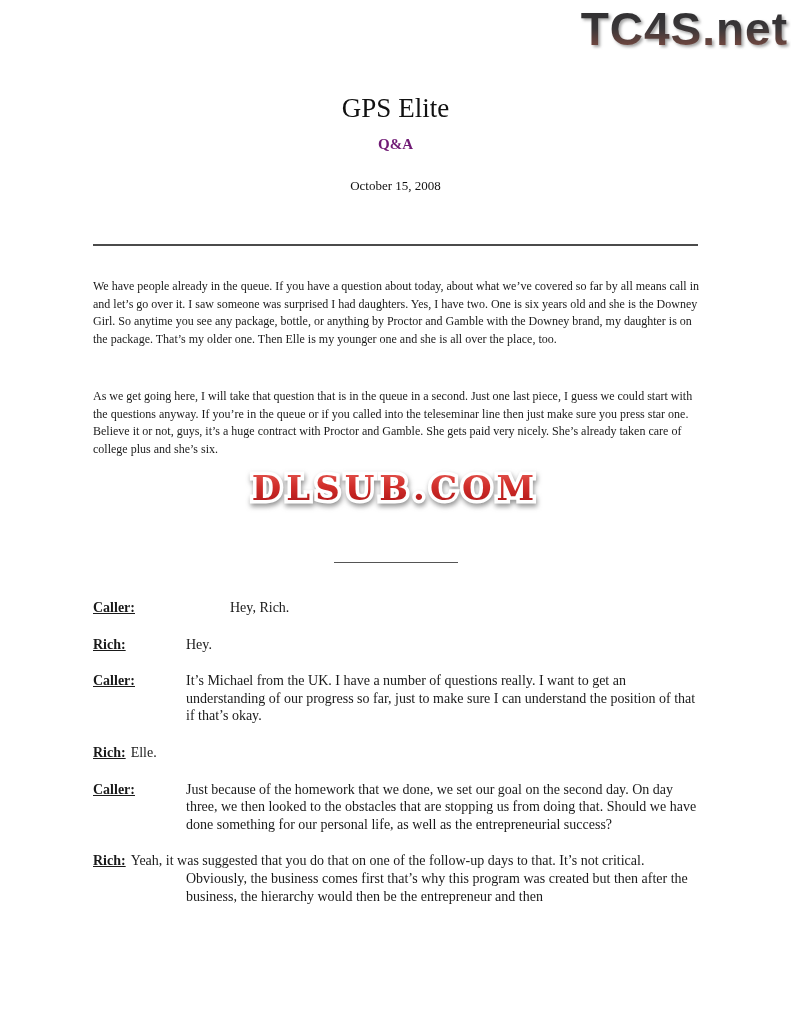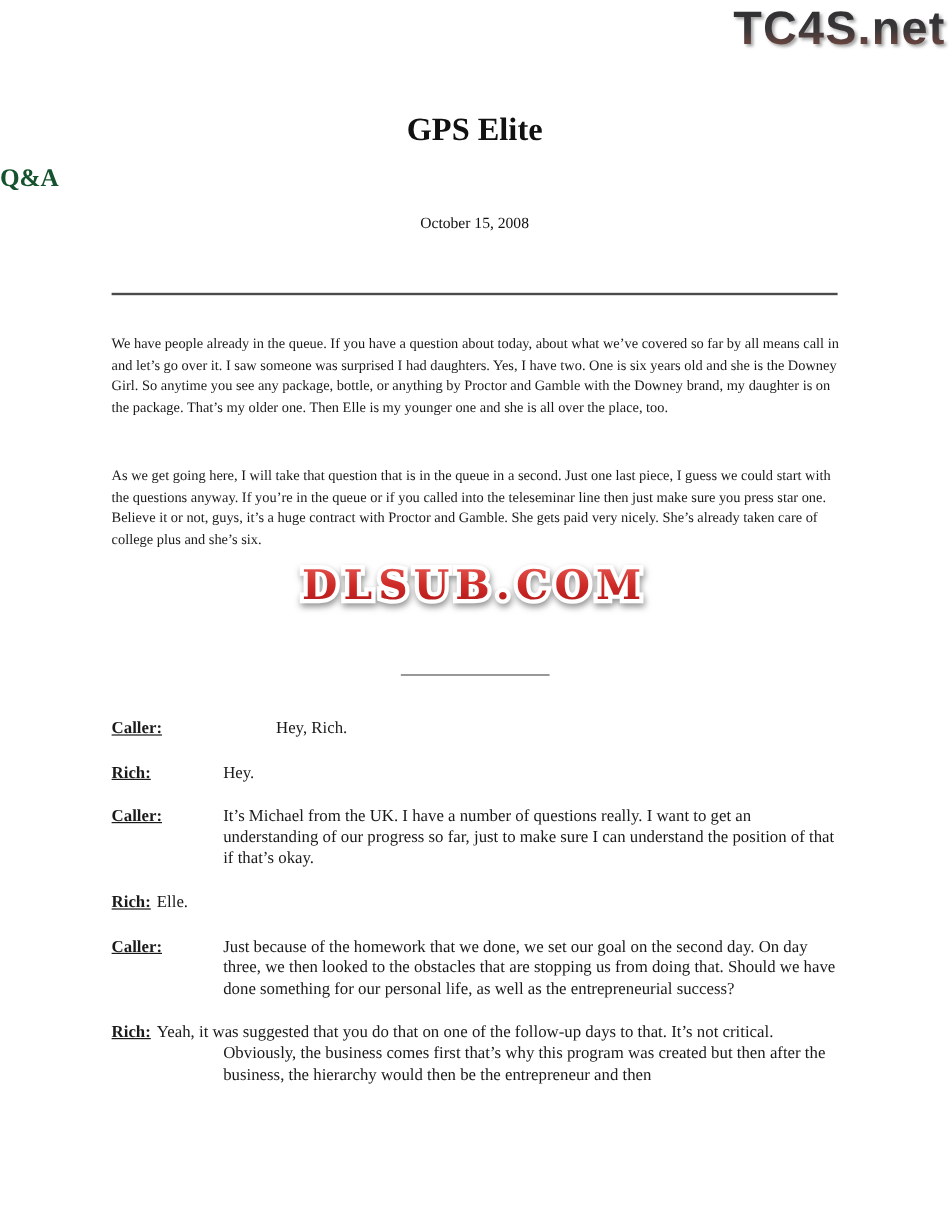--- a/index.html
+++ b/index.html
@@ -9,35 +9,35 @@
     background:#fff;
     font-family:"Liberation Serif",serif;
     color:#1a1a1a;
     overflow:hidden;
   }
 
   
   .tc4s{
     position:absolute;top:4px;right:3px;
     font-family:"Liberation Sans",sans-serif;
-    font-weight:bold;font-size:39px;letter-spacing:1px;line-height:1.1;
+    font-weight:bold;font-size:46px;letter-spacing:1px;line-height:1.1;
     background:linear-gradient(180deg,#2d2d2f 0%,#3a3739 48%,#6d463f 80%,#8a5950 100%);
     -webkit-background-clip:text;background-clip:text;color:transparent;
     filter:drop-shadow(2px 2px 1.5px rgba(90,90,90,0.55));
     white-space:nowrap;
   }
 
   
   .title{
     position:absolute;top:93px;left:0;width:100%;margin:0;
-    text-align:center;font-size:27px;font-weight:bold;color:#111;
+    text-align:center;font-size:27px;font-weight:normal;color:#111;
   }
   .subtitle{
     position:absolute;top:136px;left:0;width:100%;margin:0;
-    font-size:21px;font-weight:bold;color:#14532d;
+    text-align:center;font-size:15px;font-weight:bold;color:#701a75;
   }
   .date{
     position:absolute;top:178px;left:0;width:100%;
     text-align:center;font-size:13px;color:#111;
   }
 
   
   .rule{
     position:absolute;top:244px;left:93px;width:605px;height:2px;
     background:#4b4b4b;

